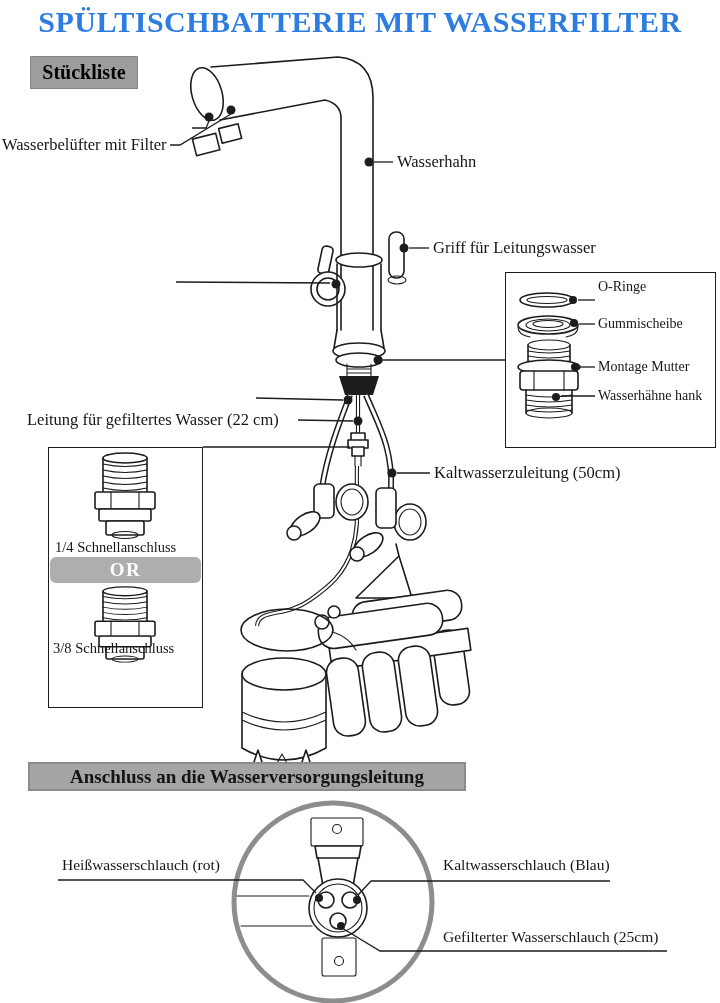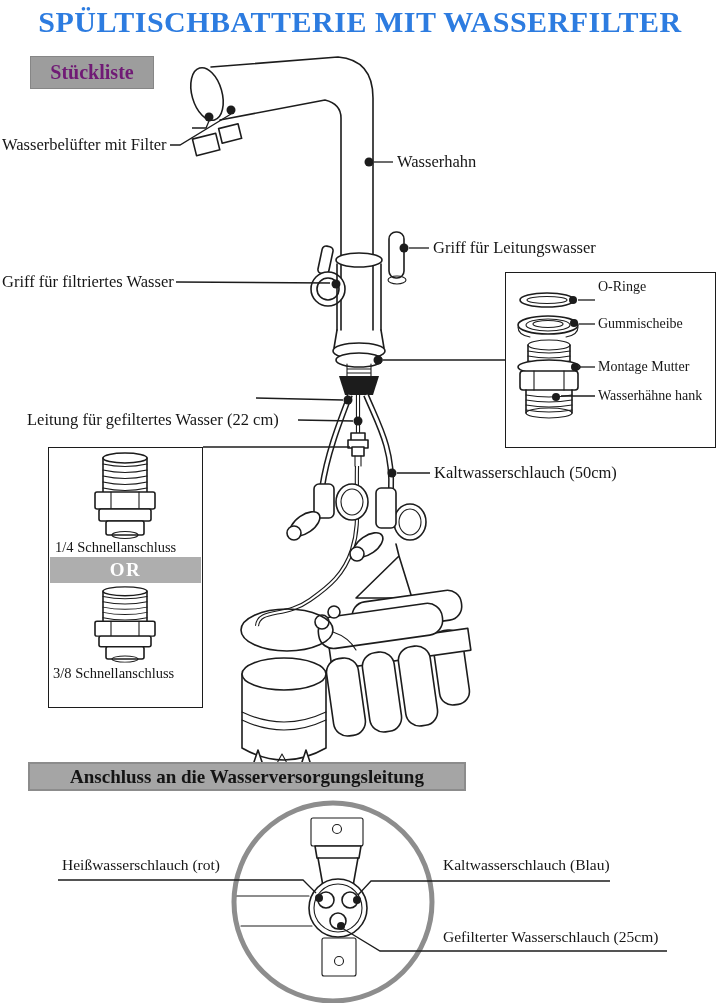--- a/index.html
+++ b/index.html
@@ -6,41 +6,41 @@
   .canvas{
     position:relative;width:720px;height:1003px;background:#fff;
     font-family:Liberation Serif, serif;overflow:hidden;
   }
   .title{
     position:absolute;top:5px;left:0;width:100%;text-align:center;
     font-size:30px;font-weight:bold;color:var(--title-text,#2d7ce0);
     letter-spacing:0.5px;
   }
   .badge{
-    position:absolute;left:30px;top:56px;width:124px;height:33px;
+    position:absolute;left:30px;top:56px;width:108px;height:33px;
     background:var(--badge-bg,#9d9d9d);border:1px solid #868686;
     display:flex;align-items:center;justify-content:center;
-    font-size:20px;font-weight:bold;color:#701a75;box-sizing:border-box;
+    font-size:20px;font-weight:bold;color:#000000;box-sizing:border-box;
   }
   .lbl{
     position:absolute;white-space:nowrap;color:#161616;
     font-size:16.5px;line-height:1.1;
   }
   .lbl.small{font-size:14px;}
   .lbl.adp{font-size:14.5px;}
   .lbl.bot{font-size:15.5px;}
   .pbox{
     position:absolute;border:1.6px solid var(--line-art,#1c1c1c);
     box-sizing:border-box;background:transparent;
   }
   .orbar{
     position:absolute;left:50px;top:557px;width:151px;height:26px;
     background:var(--or-bar-bg,#aeaeae);color:var(--or-text,#ffffff);
     display:flex;align-items:center;justify-content:center;
-    font-size:19px;font-weight:bold;letter-spacing:1.5px;
+    font-size:19px;font-weight:bold;letter-spacing:1.5px;border-radius:6px;
   }
   .sectionbar{
     position:absolute;left:28px;top:762px;width:438px;height:29px;
     background:var(--section-bar-bg,#a5a5a5);
     border:2px solid var(--section-bar-border,#8c8c8c);box-sizing:border-box;
     display:flex;align-items:center;justify-content:center;
     font-size:19px;font-weight:bold;color:#141414;
   }
   svg.art-layer{position:absolute;left:0;top:0;}
   .art{fill:none;stroke:var(--line-art,#1c1c1c);stroke-width:1.6;stroke-linecap:round;stroke-linejoin:round;}
@@ -218,35 +218,34 @@
     </g>
   </svg>
 
   <div class="title">SPÜLTISCHBATTERIE MIT WASSERFILTER</div>
 
   <div class="badge">Stückliste</div>
 
   <div class="lbl" style="left:2px;top:136px">Wasserbelüfter mit Filter</div>
   <div class="lbl" style="left:397px;top:153px">Wasserhahn</div>
   <div class="lbl" style="left:433px;top:239px">Griff für Leitungswasser</div>
-  <div class="lbl" style="left:2px;top:273px">Griff für filtriertes Wasser</div>
   <div class="lbl" style="left:27px;top:411px">Leitung für gefiltertes Wasser (22 cm)</div>
-  <div class="lbl" style="left:434px;top:464px">Kaltwasserschlauch (50cm)</div>
+  <div class="lbl" style="left:434px;top:464px">Kaltwasserzuleitung (50cm)</div>
 
   <div class="pbox" style="left:505px;top:272px;width:211px;height:176px"></div>
   <div class="lbl small" style="left:598px;top:279px">O-Ringe</div>
   <div class="lbl small" style="left:598px;top:316px">Gummischeibe</div>
   <div class="lbl small" style="left:598px;top:359px">Montage Mutter</div>
   <div class="lbl small" style="left:598px;top:388px">Wasserhähne hank</div>
 
   <div class="pbox" style="left:48px;top:447px;width:155px;height:261px"></div>
   <div class="lbl adp" style="left:55px;top:540px">1/4 Schnellanschluss</div>
   <div class="orbar">
       <span>OR</span>
     </div>
-  <div class="lbl adp" style="left:53px;top:666px">3/8 Schnellanschluss</div>
+  <div class="lbl adp" style="left:53px;top:641px">3/8 Schnellanschluss</div>
 
   <div class="sectionbar">Anschluss an die Wasserversorgungsleitung</div>
   <div class="lbl bot" style="left:62px;top:856px">Heißwasserschlauch (rot)</div>
   <div class="lbl bot" style="left:443px;top:856px">Kaltwasserschlauch (Blau)</div>
   <div class="lbl bot" style="left:443px;top:928px">Gefilterter Wasserschlauch (25cm)</div>
 
 </div>
 
 </body></html>

